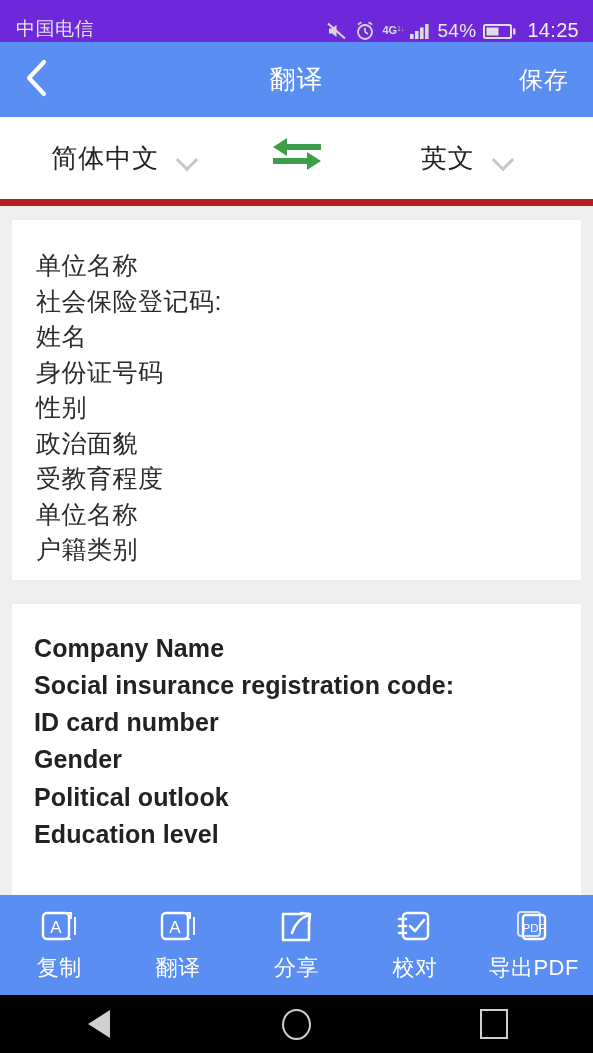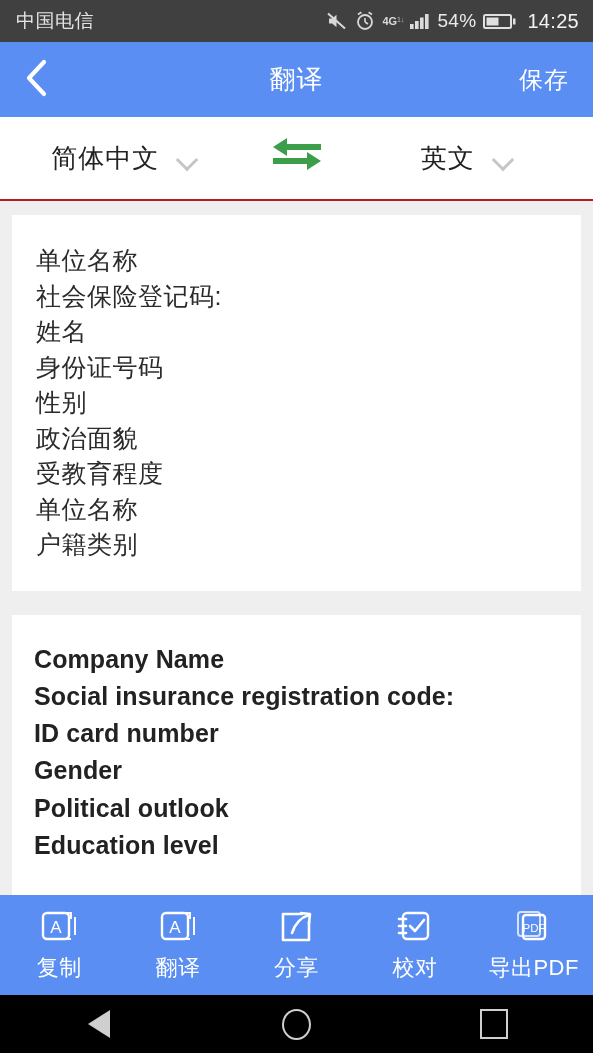--- a/index.html
+++ b/index.html
@@ -16,24 +16,24 @@
     height: 1053px;
     overflow: hidden;
     background: #efeff0;
     display: flex;
     flex-direction: column;
   }
 
   
   .status-bar {
     height: 42px;
-    background: #404040;
+    background: #6d28d9;
     color: #e8e8e8;
     display: flex;
-    align-items: center;
+    align-items: flex-end;
     justify-content: space-between;
     padding: 0 14px 0 16px;
     box-sizing: border-box;
     flex: 0 0 auto;
   }
   .status-carrier {
     font-size: 19px;
     letter-spacing: .5px;
     color: #e4e4e4;
   }
@@ -101,21 +101,21 @@
     z-index: 2;
   }
 
   
   .lang-bar {
     height: 82px;
     background: #ffffff;
     display: flex;
     align-items: center;
     flex: 0 0 auto;
-    border-bottom: 2px solid #b91c1c;
+    border-bottom: 7px solid #b91c1c;
   }
   .lang-item {
     flex: 1 1 0;
     display: flex;
     align-items: center;
     justify-content: center;
     gap: 18px;
     cursor: pointer;
   }
   .lang-label {
@@ -154,21 +154,21 @@
     overflow: hidden;
     display: flex;
     flex-direction: column;
   }
   .card {
     background: #ffffff;
     box-sizing: border-box;
     overflow: hidden;
   }
   .card-source {
-    padding: 28px 24px 28px 24px;
+    padding: 28px 24px 12px 24px;
     flex: 0 0 auto;
   }
   .card-target {
     margin-top: 24px;
     padding: 26px 22px 0 22px;
     flex: 1 1 auto;
     min-height: 0;
     font-weight: bold;
   }
   .src-line {

